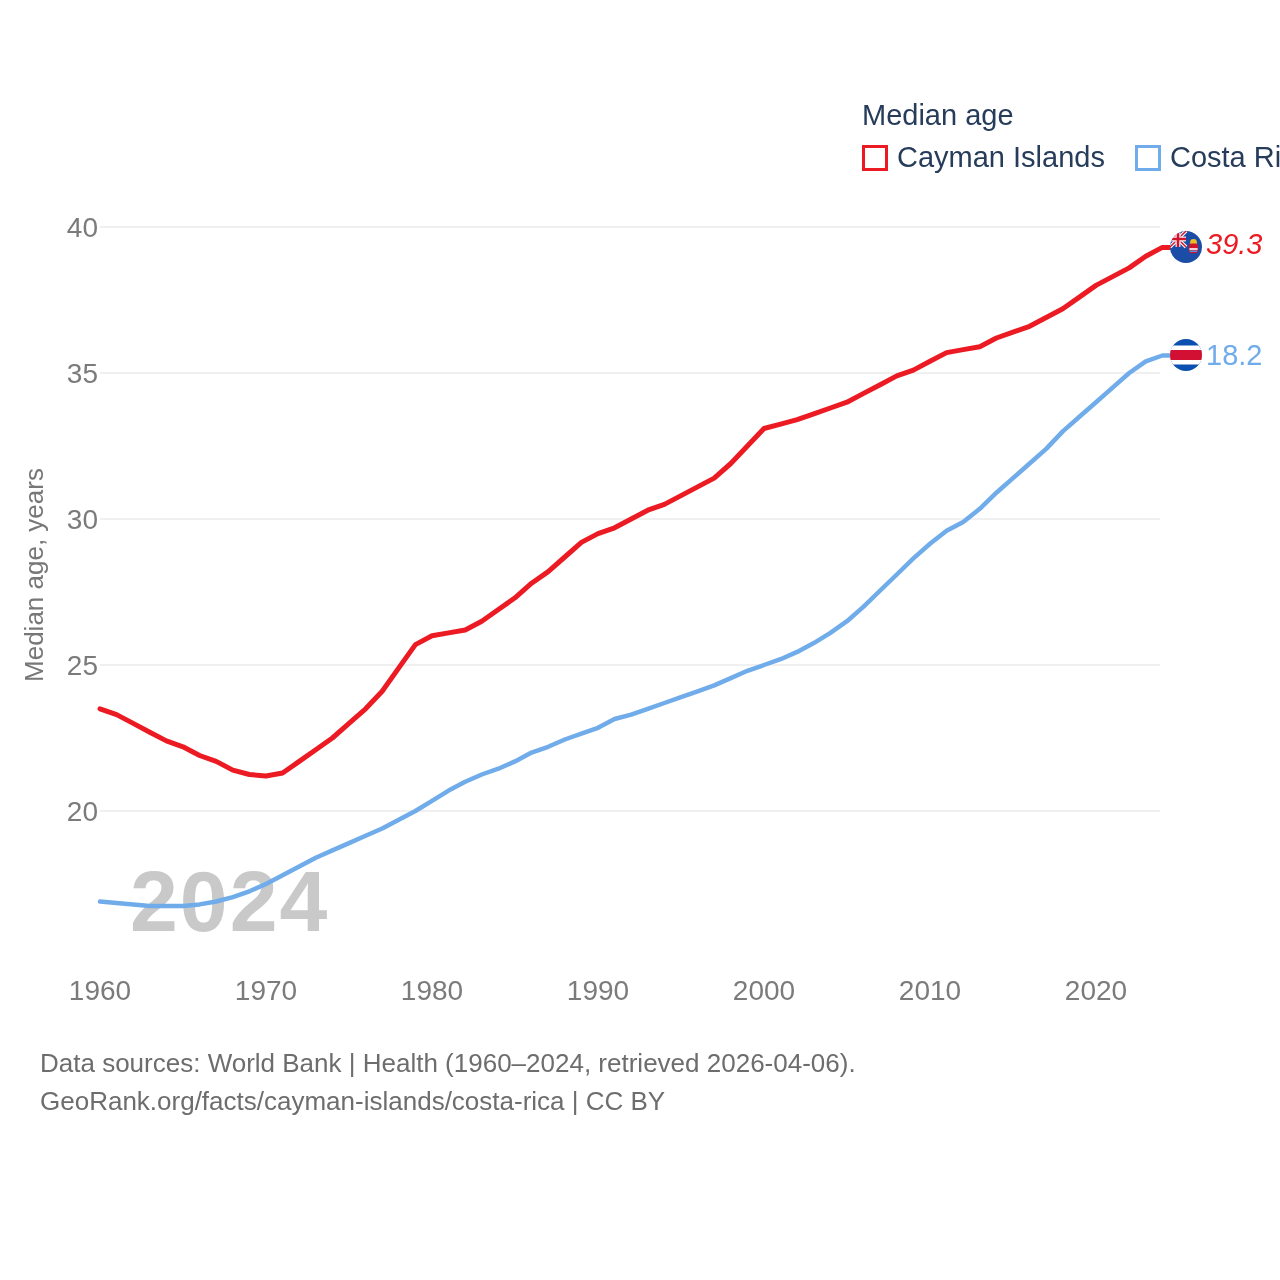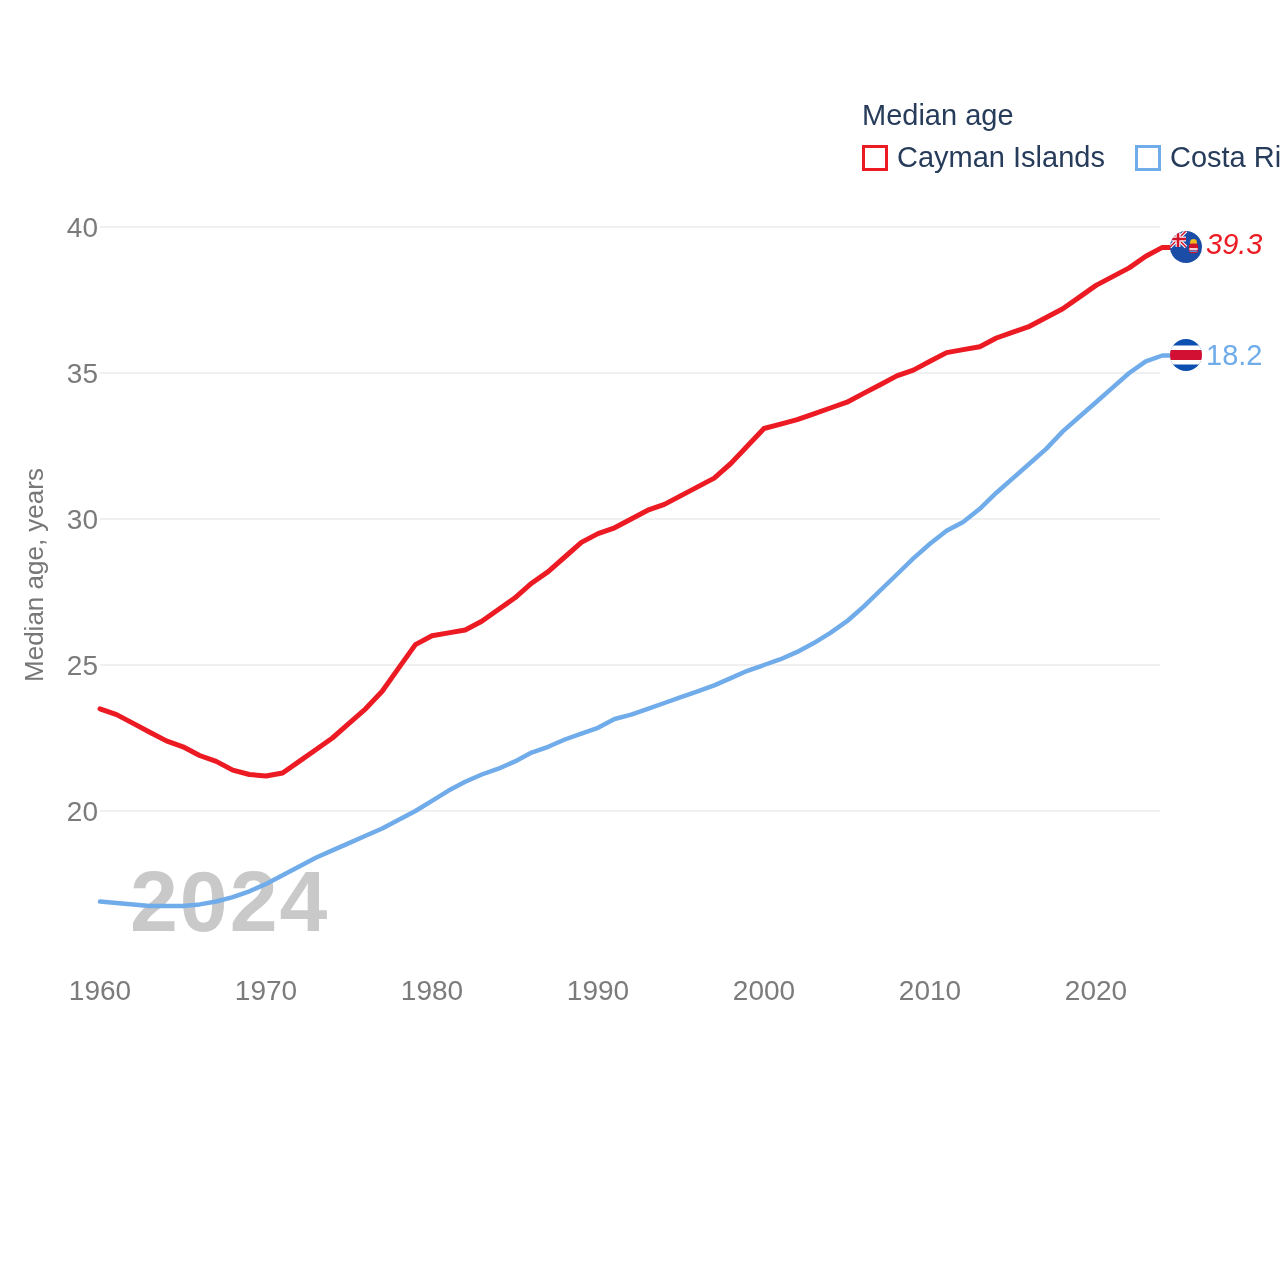--- a/index.html
+++ b/index.html
@@ -110,14 +110,18 @@
         <rect x="0" y="0" width="32" height="32" fill="#0b4fb0"></rect>
         <rect x="0" y="6.5" width="32" height="19" fill="#ffffff"></rect>
         <rect x="0" y="11" width="32" height="10" fill="#d21034"></rect>
       </g>
     </svg>
   </div>
 
   <div class="end-label" id="end-label-0" style="top: 227px; color: rgb(236, 27, 35); font-style: italic;">39.3</div>
   <div class="end-label" id="end-label-1" style="top: 338.48px; color: rgb(112, 172, 234);">18.2</div>
 
+  <div id="footer">
+    <div>Data sources: World Bank | Health (1960–2024, retrieved 2026-04-06).</div>
+    <div>GeoRank.org/facts/cayman-islands/costa-rica | CC BY</div>
+  </div>
 
 </div>
 
 </body></html>

